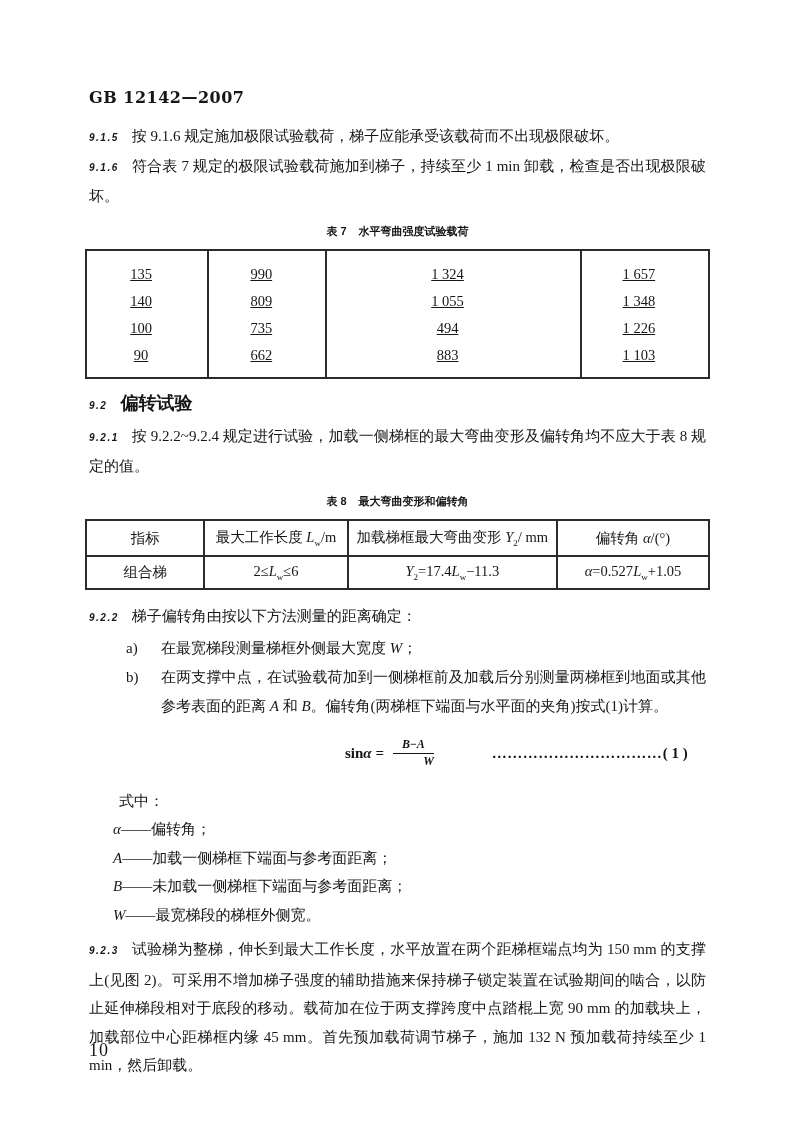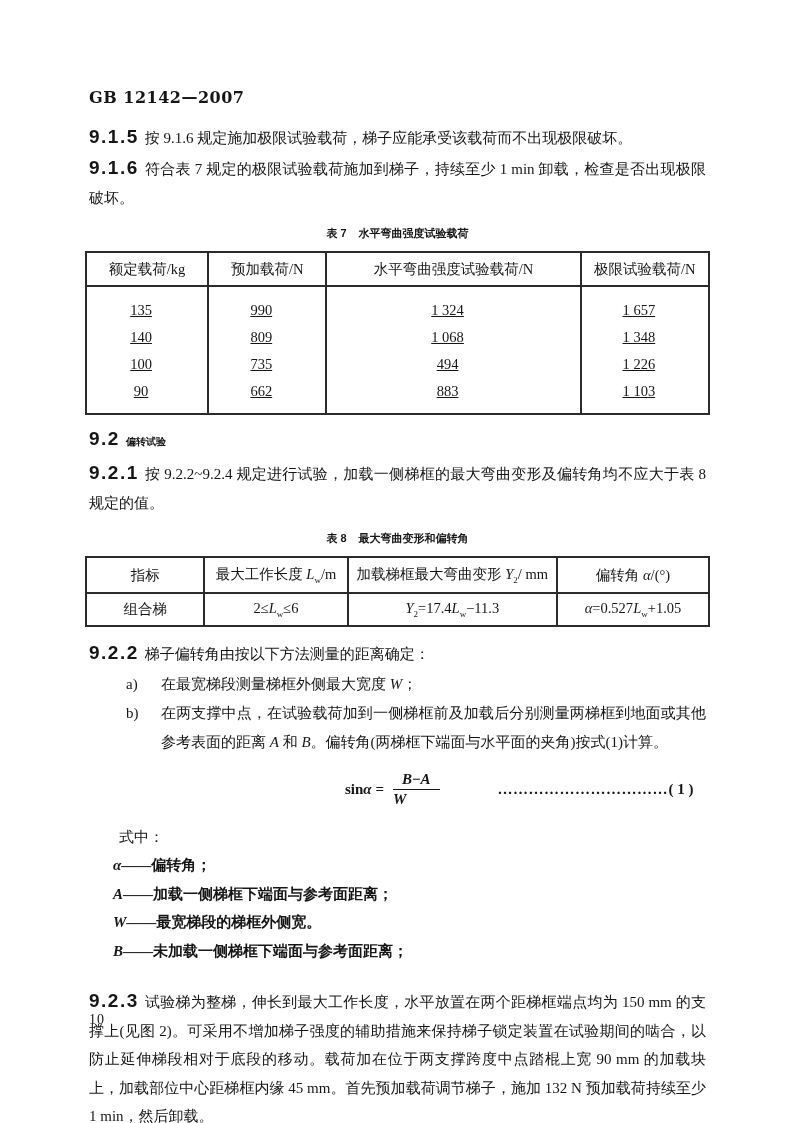--- a/index.html
+++ b/index.html
@@ -17,28 +17,29 @@
   .doc-code {
     font-weight:bold; font-size:16px; letter-spacing:0.5px;
     font-family:"DejaVu Serif","Liberation Serif",serif;
     margin:0 0 15px 0;
   }
 
   .clause { margin:0; line-height:29px; text-align:justify; }
   .cnum {
     font-weight:bold;
     font-family:"Liberation Sans","DejaVu Sans",sans-serif;
-    font-size:19px; letter-spacing:1.5px; margin-right:6px;
+    font-size:10px; letter-spacing:1.5px; margin-right:13px;
     white-space:nowrap;
+    font-style:italic;
   }
   .sec-heading { margin:10px 0 2px 0; line-height:28px; }
   .sec-heading .stitle {
     font-weight:bold;
     font-family:"Liberation Sans","DejaVu Sans",sans-serif;
-    font-size:10px;
+    font-size:18px;
   }
 
   .tbl-caption {
     text-align:center; font-weight:bold;
     font-family:"Liberation Sans","DejaVu Sans",sans-serif;
     font-size:11px; margin:9px 0 7px 0; line-height:22px;
   }
   .tbl-caption .cap-label { margin-right:12px; }
 
   table {
@@ -63,35 +64,35 @@
   .t8 td { height:33px; }
   .t8 .c1 { width:19.0%; } .t8 .c2 { width:23.0%; }
   .t8 .c3 { width:33.6%; } .t8 .c4 { width:24.4%; }
 
   .li { display:flex; margin-left:37px; line-height:29px; }
   .li-marker { width:35px; flex-shrink:0; }
   .li-text { flex:1; text-align:justify; }
 
   .formula { display:flex; align-items:center; margin:9px 0 11px 0; height:46px;font-weight:bold; }
   .f-lhs { margin-left:256px; white-space:nowrap; }
-  .frac { display:inline-flex; flex-direction:column; align-items:flex-start; margin-left:9px; line-height:1.12; font-size:15px; }
+  .frac { display:inline-flex; flex-direction:column; align-items:flex-end; margin-left:9px; line-height:1.12; font-size:12px; }
   .fnum { padding:0 9px 1px 9px; border-bottom:1.7px solid #161616; }
   .fden { padding-top:1px; }
   .f-dots { margin-left:58px; letter-spacing:0.5px; white-space:nowrap; overflow:hidden; max-width:170px; }
   .f-eqnum { margin-left:1px; white-space:nowrap; }
 
   .where-label { margin:2px 0 0 30px; line-height:28px; }
   .def { margin-left:24px; line-height:28.5px; }
-  .defs-block { margin-bottom:22px;font-weight:bold; }
+  .defs-block { margin-bottom:6px; }
 
   .body-paras .clause { line-height:28.5px; }
 
   .page-num {
-    position:absolute; left:89px; top:1012px;
-    font-size:14px; letter-spacing:1px;
+    position:absolute; left:89px; top:1040px;
+    font-size:18px; letter-spacing:1px;
   }
 </style>
 </head>
 <body>
 
 <div class="page">
 
   <p class="doc-code">GB 12142—2007</p>
 
   <p class="clause">
@@ -100,42 +101,36 @@
   <p class="clause">
     <span class="cnum">9.1.6</span><span>符合表 7 规定的极限试验载荷施加到梯子，持续至少 1 min 卸载，检查是否出现极限破坏。</span>
   </p>
 
   <div class="tbl-caption">
     <span class="cap-label">表 7</span><span>水平弯曲强度试验载荷</span>
   </div>
 
   <table class="t7">
     <tbody>
-        <tr>
-      <th class="c1">额定载荷/kg</th>
-      <th class="c2">预加载荷/N</th>
-      <th class="c3">水平弯曲强度试验载荷/N</th>
-      <th class="c4">极限试验载荷/N</th>
-    </tr>
     <tr>
       <td class="c1 datacol">
         <div class="cellline">135</div>
         <div class="cellline">140</div>
         <div class="cellline">100</div>
         <div class="cellline">90</div>
       </td>
       <td class="c2 datacol">
         <div class="cellline">990</div>
         <div class="cellline">809</div>
         <div class="cellline">735</div>
         <div class="cellline">662</div>
       </td>
       <td class="c3 datacol">
         <div class="cellline">1 324</div>
-        <div class="cellline">1 068</div>
+        <div class="cellline">1 055</div>
         <div class="cellline">494</div>
         <div class="cellline">883</div>
       </td>
       <td class="c4 datacol">
         <div class="cellline">1 657</div>
         <div class="cellline">1 348</div>
         <div class="cellline">1 226</div>
         <div class="cellline">1 103</div>
       </td>
     </tr>
@@ -191,22 +186,22 @@
       <span class="fden"><i>W</i></span>
     </span>
     <span class="f-dots">……………………………</span>
     <span class="f-eqnum">( 1 )</span>
   </div>
 
   <p class="clause where-label">式中：</p>
   <div class="defs-block">
     <p class="clause def"><i>α</i>——偏转角；</p>
     <p class="clause def"><i>A</i>——加载一侧梯框下端面与参考面距离；</p>
+    <p class="clause def"><i>B</i>——未加载一侧梯框下端面与参考面距离；</p>
     <p class="clause def"><i>W</i>——最宽梯段的梯框外侧宽。</p>
-    <p class="clause def"><i>B</i>——未加载一侧梯框下端面与参考面距离；</p>
   </div>
 
   <div class="body-paras">
     <p class="clause">
       <span class="cnum">9.2.3</span><span>试验梯为整梯，伸长到最大工作长度，水平放置在两个距梯框端点均为 150 mm 的支撑上(见图 2)。可采用不增加梯子强度的辅助措施来保持梯子锁定装置在试验期间的啮合，以防止延伸梯段相对于底段的移动。载荷加在位于两支撑跨度中点踏棍上宽 90 mm 的加载块上，加载部位中心距梯框内缘 45 mm。首先预加载荷调节梯子，施加 132 N 预加载荷持续至少 1 min，然后卸载。</span>
     </p>
 
   </div>
 
   <div class="page-num">10</div>

